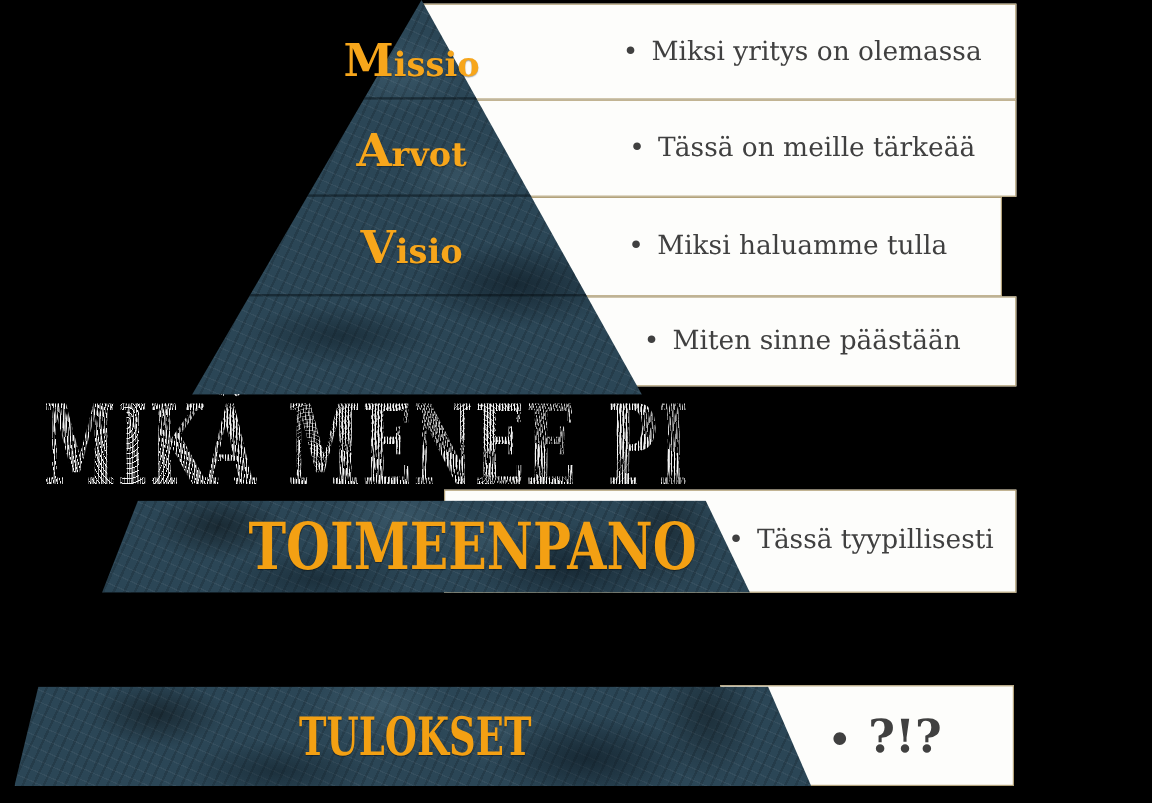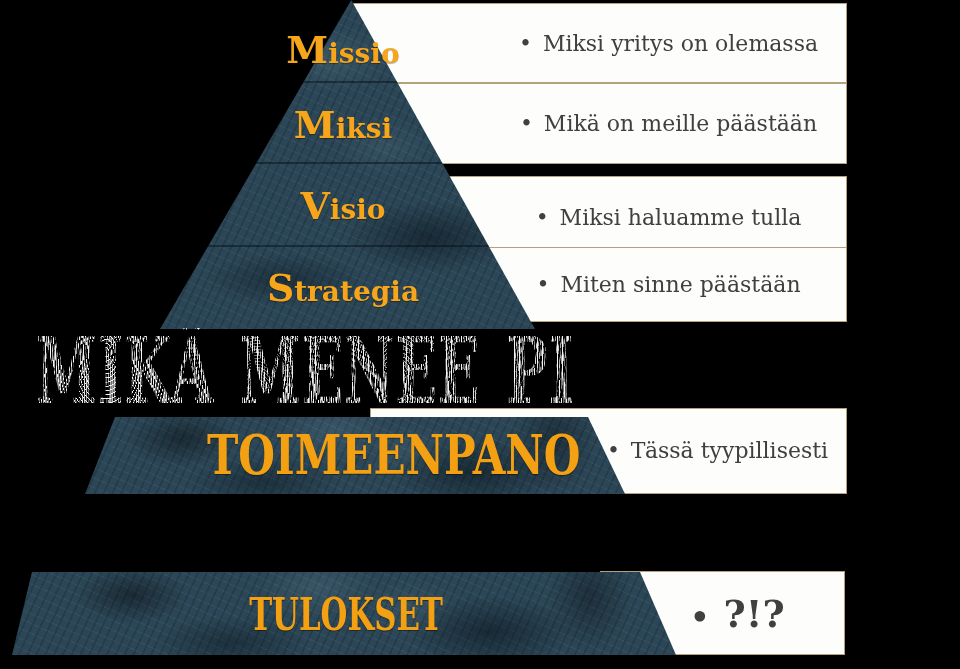--- a/index.html
+++ b/index.html
@@ -10,21 +10,21 @@
   
   .note-box{
     position:absolute;background:#fdfdfb;border:1px solid #b3a27a;
     box-sizing:border-box;display:flex;align-items:center;justify-content:center;
     z-index:1;color:#404040;
   }
   .note-line{font-size:22px;white-space:nowrap;}
   .note-bullet{margin-right:11px;}
   #box-missio    {left:350px;top:3px;  width:497px;height:80px;padding-left:140px;}
   #box-arvot     {left:350px;top:83px; width:497px;height:81px;padding-left:140px;}
-  #box-visio     {left:350px;top:164px;width:497px;height:83px;padding-left:140px;margin-top:12px;}
+  #box-visio     {left:338px;top:164px;width:497px;height:83px;padding-left:140px;}
   #box-strategia {left:350px;top:247px;width:497px;height:75px;padding-left:140px;}
   #box-toimeenpano{left:370px;top:408px;width:477px;height:86px;padding-left:218px;}
   #box-toimeenpano .stack{text-align:center;line-height:1.25;}
   #box-tulokset  {left:600px;top:571px;width:245px;height:84px;padding-left:30px;}
   #box-tulokset .note-line{font-size:38px;font-weight:bold;}
   #box-tulokset .note-bullet{font-size:30px;margin-right:14px;}
   
   .rock{
     background-color:#2b4656;
     background-image:
@@ -90,21 +90,21 @@
 </style>
 </head>
 <body>
 
 <div class="stage">
 
   <div class="note-box" id="box-missio">
     <div class="note-line"><span class="note-bullet">•</span><span>Miksi yritys on olemassa</span></div>
   </div>
   <div class="note-box" id="box-arvot">
-    <div class="note-line"><span class="note-bullet">•</span><span>Mikä on meille päästään</span></div>
+    <div class="note-line"><span class="note-bullet">•</span><span>Tässä on meille tärkeää</span></div>
   </div>
   <div class="note-box" id="box-visio">
     <div class="note-line"><span class="note-bullet">•</span><span>Miksi haluamme tulla</span></div>
   </div>
   <div class="note-box" id="box-strategia">
     <div class="note-line"><span class="note-bullet">•</span><span>Miten sinne päästään</span></div>
   </div>
   <div class="note-box" id="box-toimeenpano">
     <div class="stack">
       <div class="note-line"><span class="note-bullet">•</span><span>Tässä tyypillisesti</span></div>
@@ -116,21 +116,20 @@
 
   <div class="rock" id="pyramid-upper">
     <div class="divider" id="div-1"></div>
     <div class="divider" id="div-2"></div>
     <div class="divider" id="div-3"></div>
   </div>
   <div class="rock" id="band-toimeenpano"></div>
   <div class="rock" id="band-tulokset"></div>
 
   <div class="plabel" id="label-missio">Missio</div>
-  <div class="plabel" id="label-arvot">Miksi</div>
+  <div class="plabel" id="label-arvot">Arvot</div>
   <div class="plabel" id="label-visio">Visio</div>
-  <div class="plabel" id="label-strategia">Strategia</div>
   <div class="bigcaps" id="label-toimeenpano">TOIMEENPANO</div>
   <div class="bigcaps" id="label-tulokset">TULOKSET</div>
 
   <div id="eroded">MIKÄ MENEE PIELEEN...</div>
 
 </div>
 
 </body></html>

